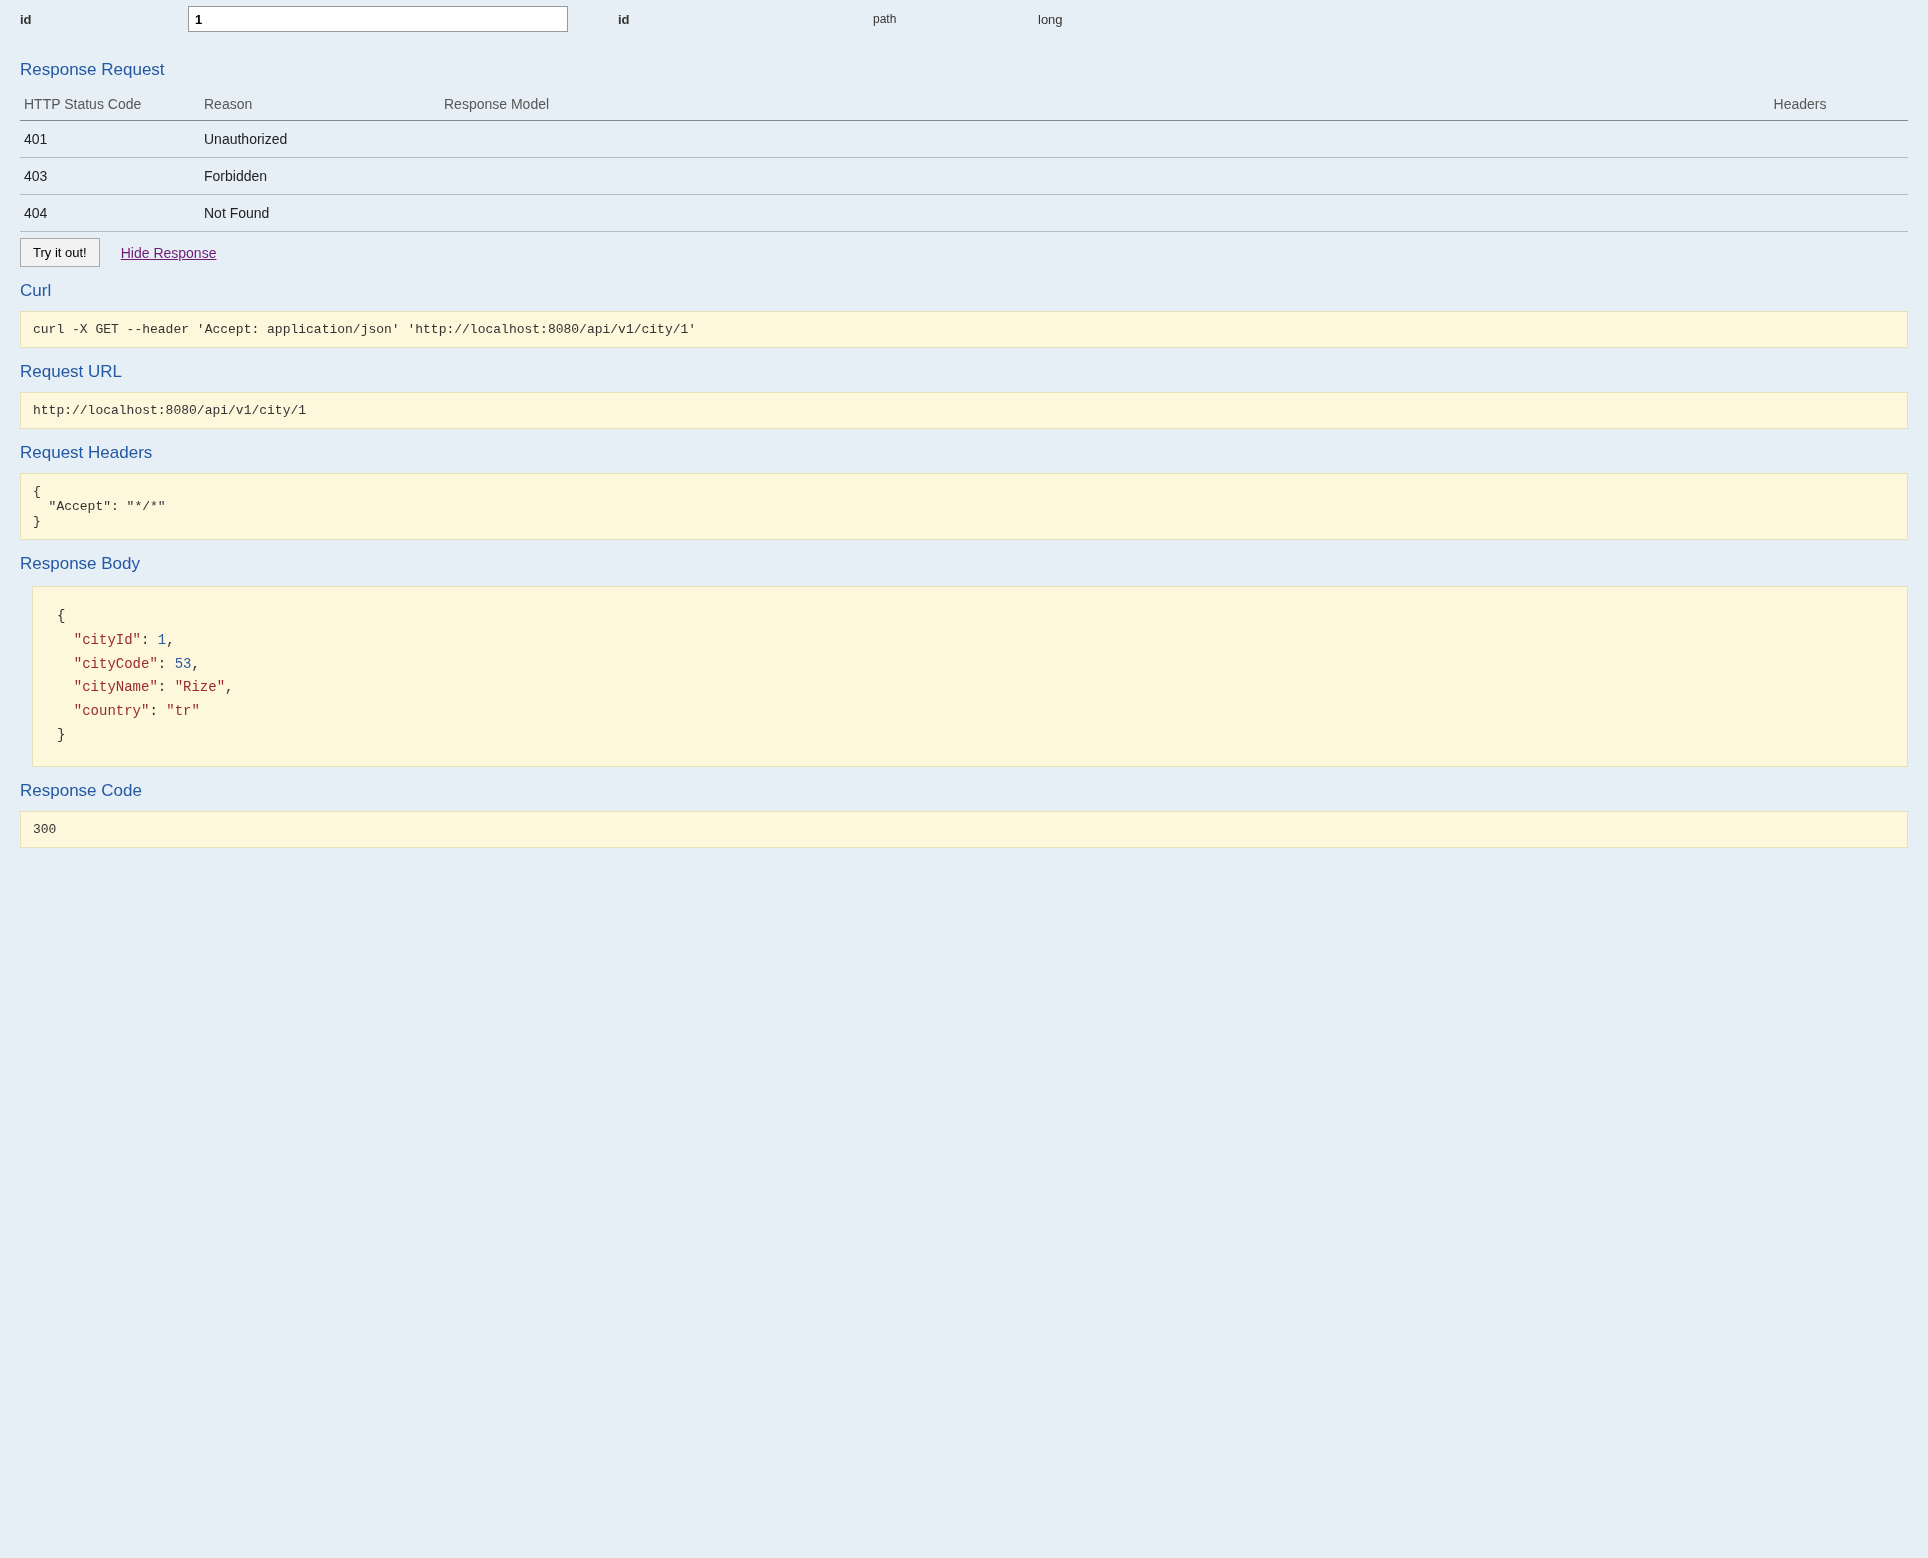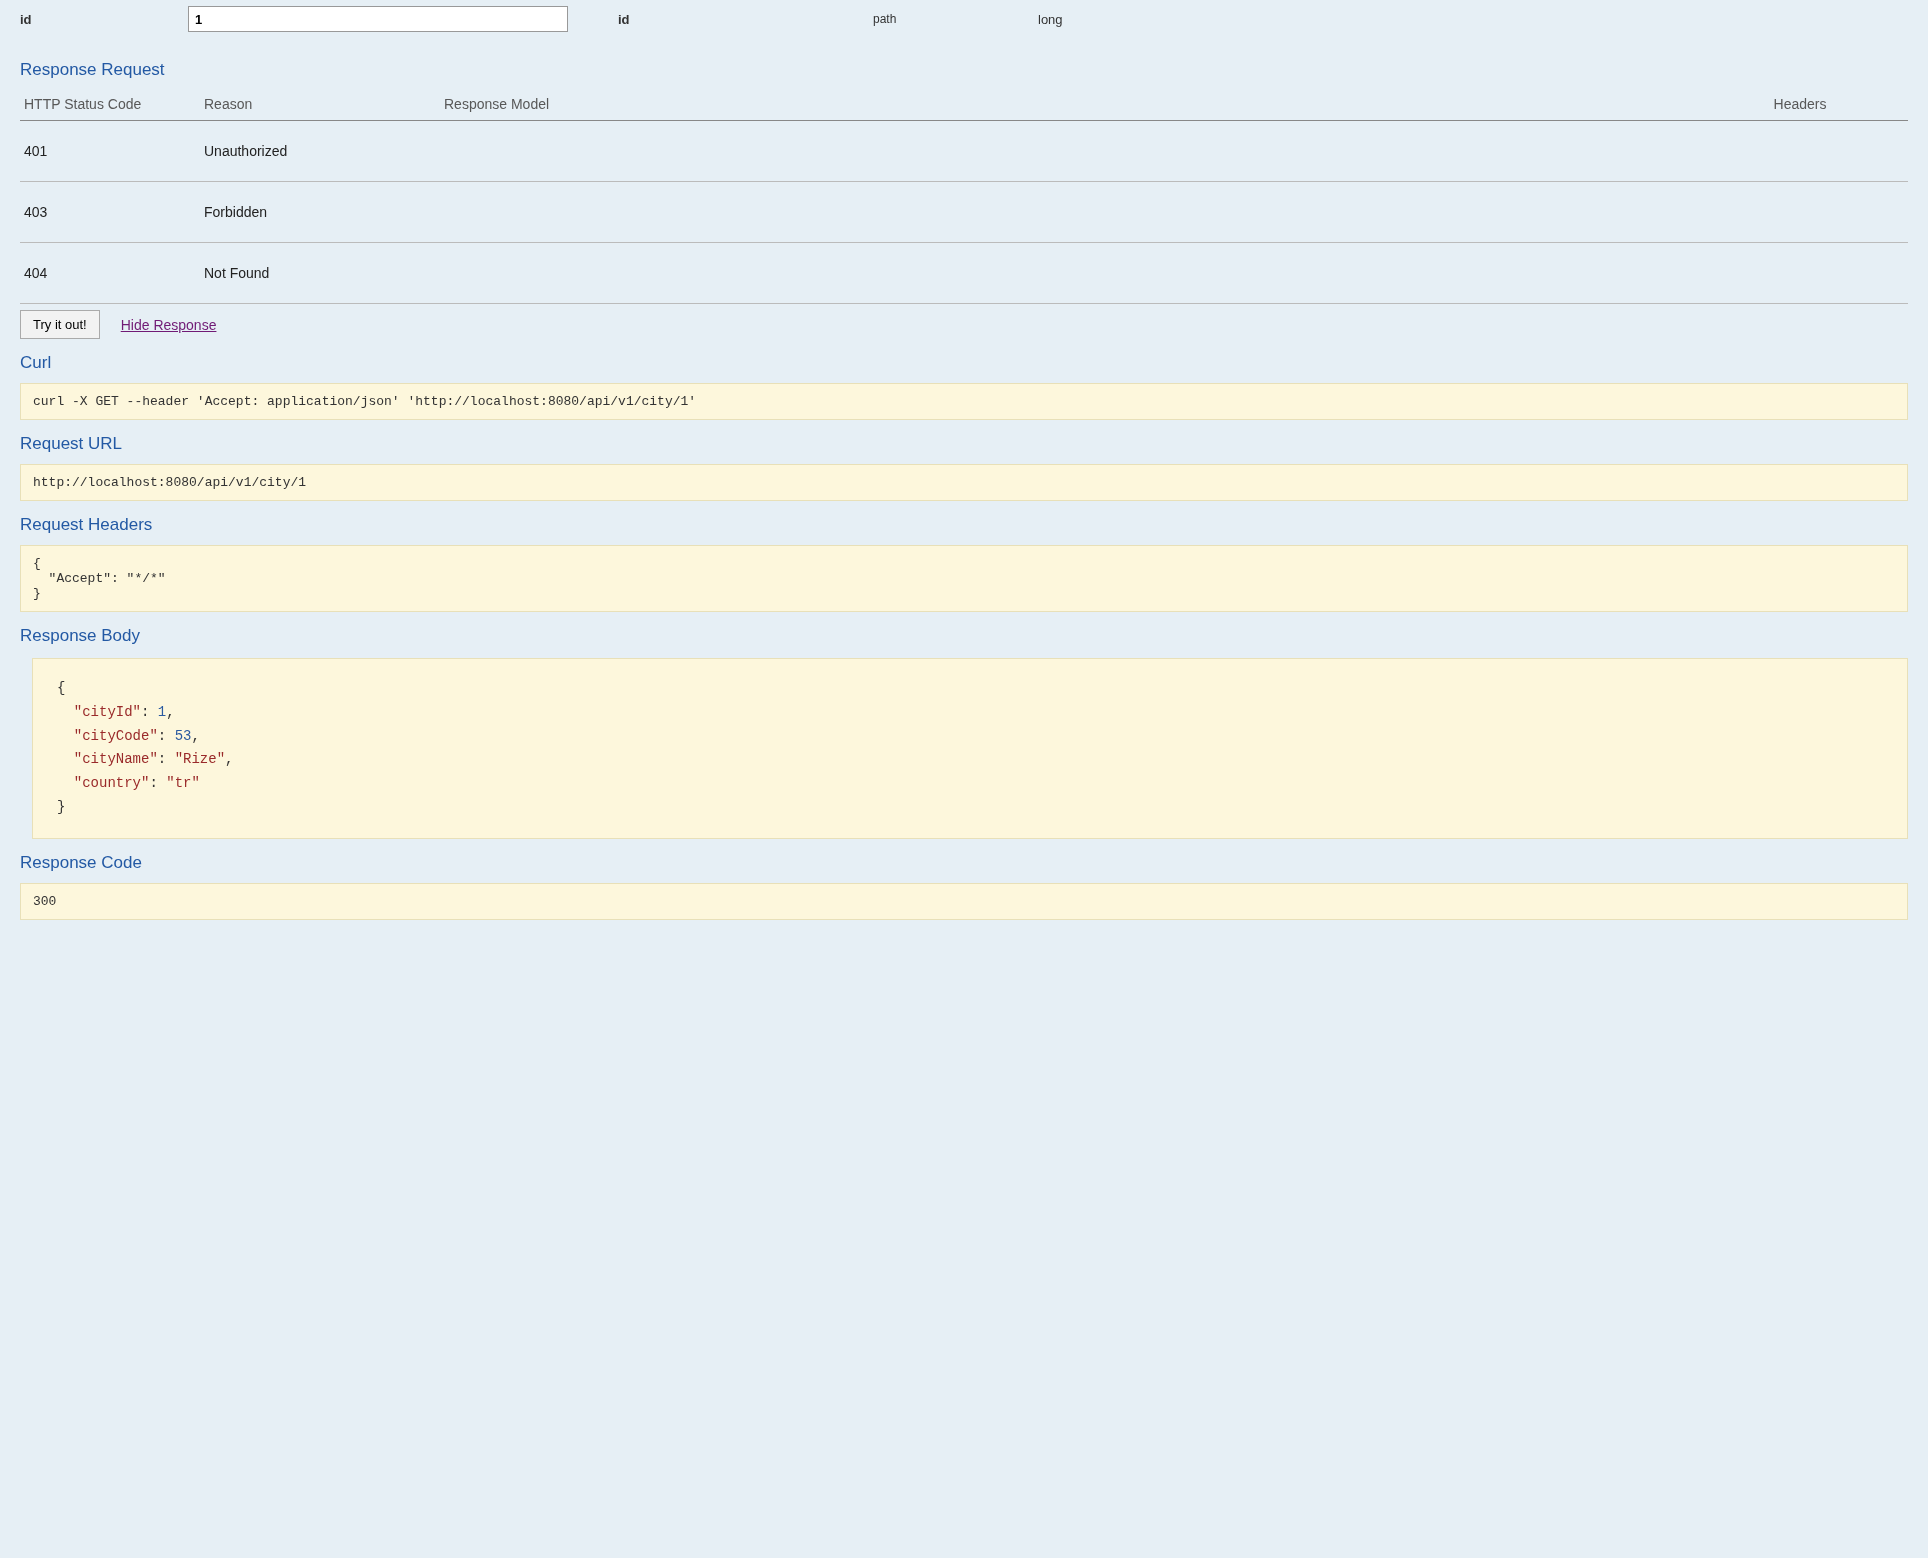--- a/index.html
+++ b/index.html
@@ -59,21 +59,21 @@
     }
     .resp-table thead th {
       text-align: left;
       font-weight: 400;
       color: #585858;
       font-size: 14px;
       padding: 6px 4px 8px 4px;
       border-bottom: 1px solid #888;
     }
     .resp-table tbody td {
-      padding: 22px 4px;
+      padding: 10px 4px;
       border-bottom: 1px solid #bbb;
       font-size: 14px;
       color: #222;
     }
     .resp-table th.code-col, .resp-table td.code-col {
       width: 180px;
       margin-left: 8px;
     }
     .resp-table th.reason-col, .resp-table td.reason-col {
       width: 240px;

